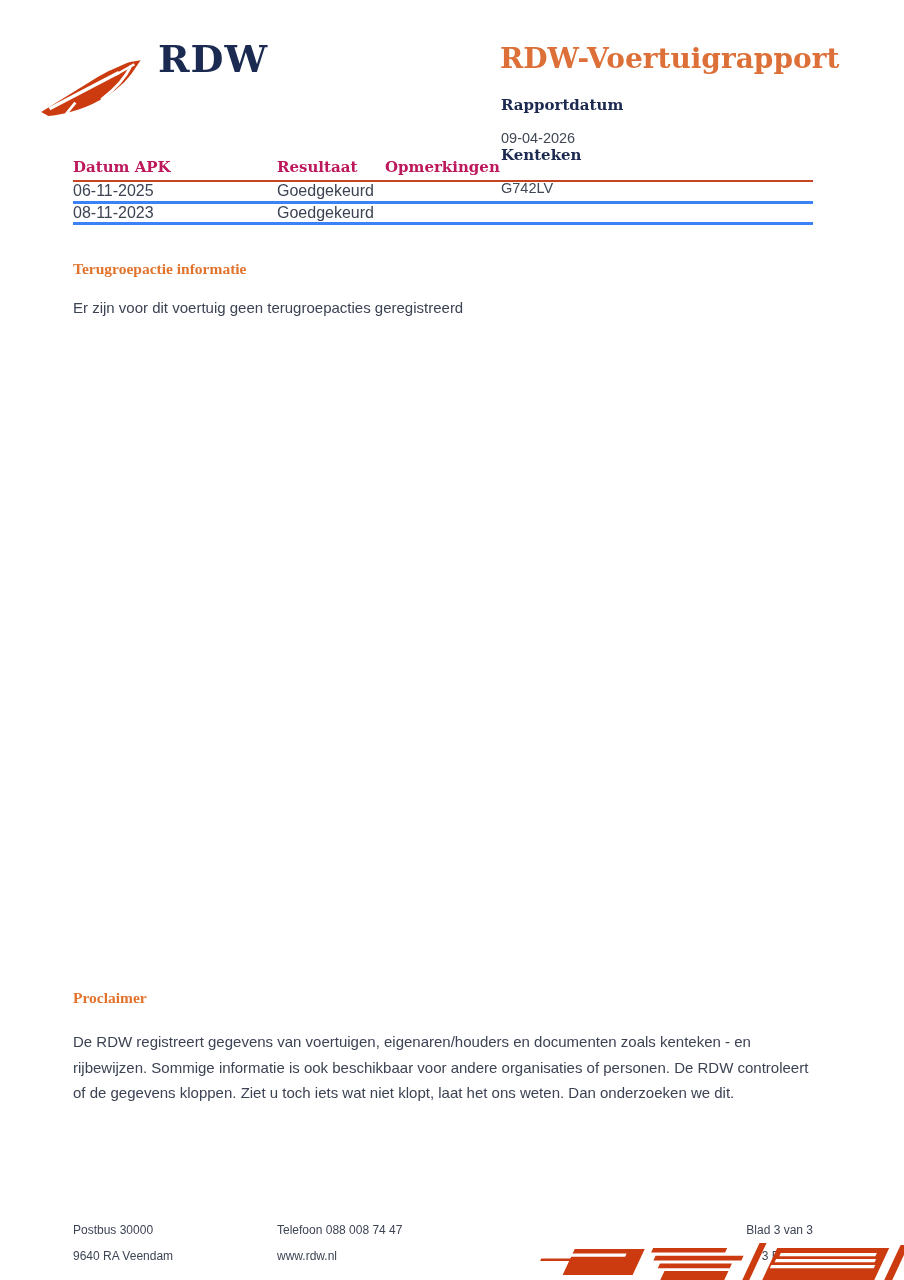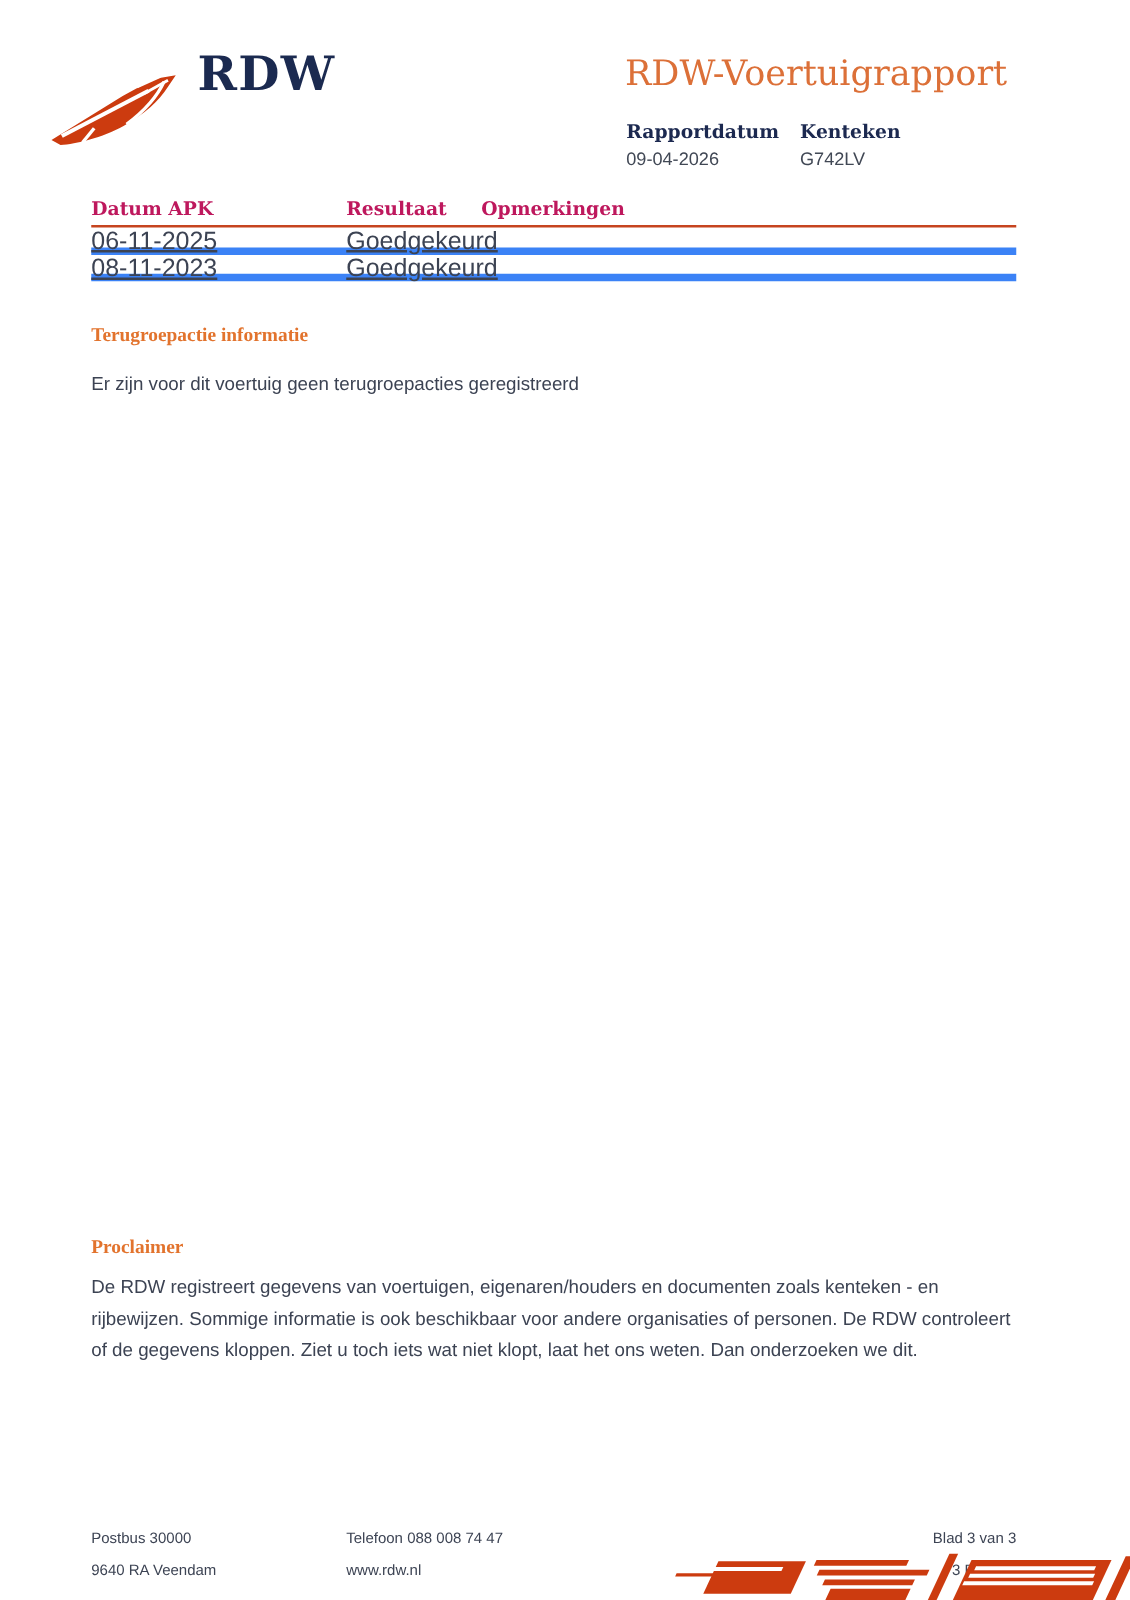--- a/index.html
+++ b/index.html
@@ -17,59 +17,59 @@
   .feather-logo { position:absolute; left:36px; top:50px; width:116px; height:70px; }
   .wordmark {
     position:absolute; left:158px; top:36px;
     font-family:"DejaVu Serif", serif;
     font-size:38px; font-weight:700; letter-spacing:1px;
     color:#1b2a50;
   }
   .report-title {
     position:absolute; left:500px; top:42px;
     font-family:"DejaVu Serif", serif;
-    font-size:28px; font-weight:400;
+    font-size:28px; font-weight:700;
     color:#dc7038;
     white-space:nowrap;
   }
-  .meta { position:absolute; left:501px; top:96px; display:flex; }
+  .meta { position:absolute; left:501px; top:96px; display:flex;flex-direction:column; }
   .meta-col-1 { width:139px; }
   .meta-label {
     font-family:"DejaVu Serif", serif;
     font-size:15px; font-weight:700; color:#1c2950;
   }
-  .meta-value { margin-top:6px; font-size:14.5px; color:#414855; }
+  .meta-value { margin-top:16px; font-size:14.5px; color:#414855; }
 
   
   .apk-table { position:absolute; left:73px; top:158px; width:740px; }
   .apk-header-row {
     display:grid; grid-template-columns:204px 108px 1fr;
     padding-bottom:4px;
     border-bottom:2px solid #c6441f;
     font-family:"DejaVu Serif", serif;
     font-size:15px; font-weight:700; color:#be185d;
   }
   .apk-row {
     display:grid; grid-template-columns:204px 108px 1fr;
     height:21.5px; align-items:center;
-    border-bottom:6px solid #3b82f6;
-    font-size:20px; color:#3c4353;text-decoration:underline;
+    border-bottom:3px solid #3b82f6;
+    font-size:16px; color:#3c4353;
   }
 
   
   .section-heading {
     font-family:Liberation Serif, serif;
     font-size:15.5px; font-weight:700; color:#e2732d;
   }
   .recall { position:absolute; left:73px; top:260px; width:740px; }
   .recall-body { margin-top:21px; font-size:15px; color:#3c4353; }
 
   .proclaimer { position:absolute; left:73px; top:989px; width:742px; }
   .proclaimer-body {
-    margin-top:10px; font-size:15px; line-height:25.5px; color:#3c4353;
+    margin-top:22px; font-size:15px; line-height:25.5px; color:#3c4353;
   }
 
   
   .footer { position:absolute; left:73px; top:1223px; width:740px; font-size:12px; color:#3d4454; }
   .footer-row { display:grid; grid-template-columns:204px 1fr auto; margin-bottom:12px; }
   .footer-right { text-align:right; }
 
   
   .stripes-graphic { position:absolute; right:0; bottom:0; width:384px; height:38px; }
 </style>

